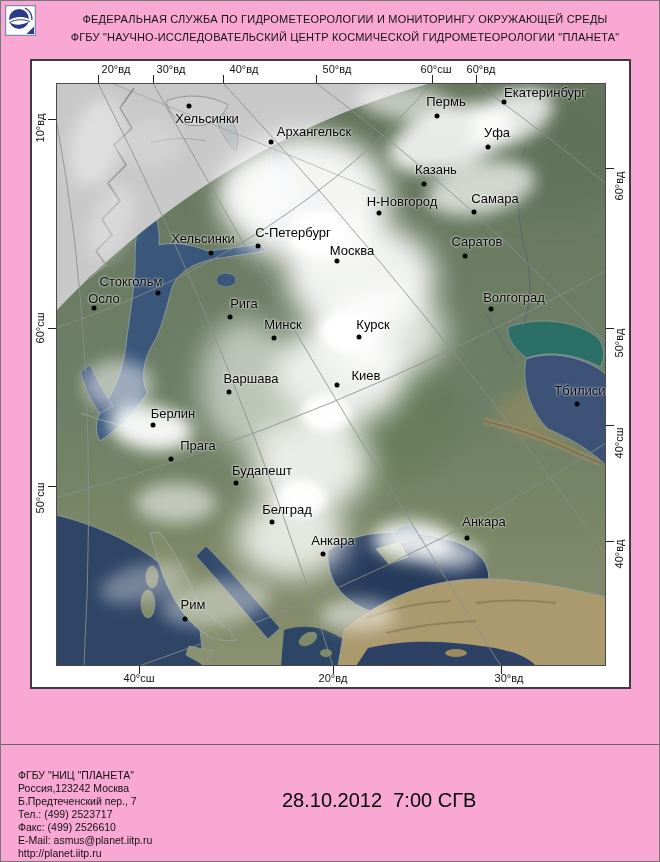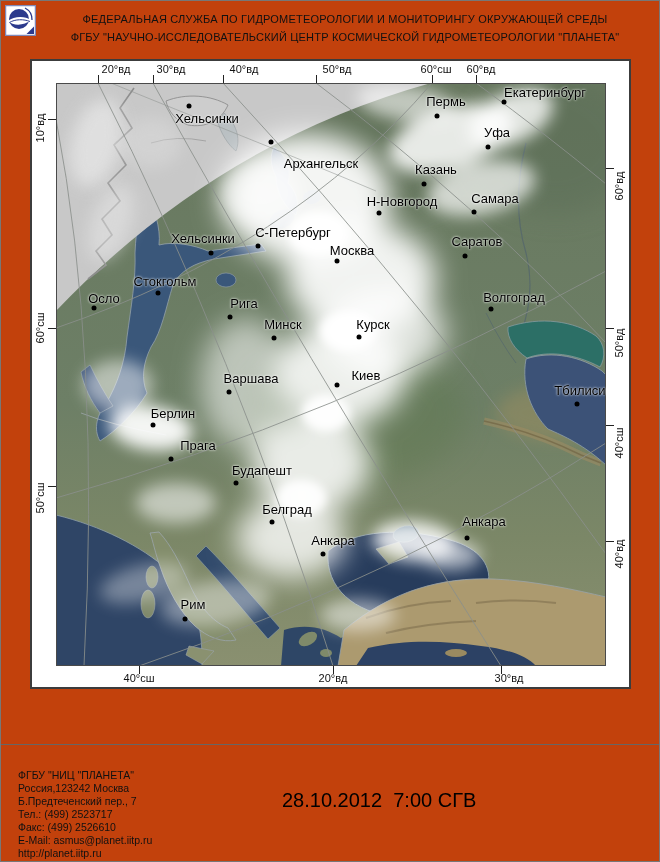--- a/index.html
+++ b/index.html
@@ -1,16 +1,16 @@
 <!DOCTYPE html>
 <html><head>
 <meta charset="utf-8">
 <style>
   html,body{margin:0;padding:0;background:#e8e8e8;}
-  .page{position:relative;width:660px;height:862px;background:#c2410c;border:1px solid #777;
+  .page{position:relative;width:660px;height:862px;background:#f9a8d4;border:1px solid #777;
         box-sizing:border-box;font-family:"Liberation Sans",sans-serif;overflow:hidden;}
   .logo{position:absolute;left:4px;top:4px;width:31px;height:31px;}
   .h1{position:absolute;top:12px;left:40px;right:10px;text-align:center;font-size:11px;color:#111;
       letter-spacing:.2px;white-space:nowrap;}
   .h2{position:absolute;top:30px;left:40px;right:10px;text-align:center;font-size:11px;color:#111;
       letter-spacing:.2px;white-space:nowrap;}
   .map-frame{position:absolute;left:29px;top:58px;width:601px;height:630px;
              border:2px solid #3c3c3c;box-sizing:border-box;background:#fff;}
   .sat{position:absolute;left:55px;top:82px;width:550px;height:583px;display:block;}
   .overlay{position:absolute;left:0;top:0;width:660px;height:862px;pointer-events:none;}
@@ -213,21 +213,21 @@
       <div class="axis-label rot" style="left: 618px; top: 442px;">40°сш</div>
       <div class="tick-h" style="left: 605px; top: 424px;"></div>
       <div class="axis-label rot" style="left: 618px; top: 553px;">40°вд</div>
       <div class="tick-h" style="left: 605px; top: 540px;"></div>
     </div>
 
   <div class="overlay" id="city-layer">
       <div class="city-dot" style="left: 188px; top: 105px;"></div>
       <div class="city-label" style="left: 206px; top: 117px;">Хельсинки</div>
       <div class="city-dot" style="left: 270px; top: 141px;"></div>
-      <div class="city-label" style="left: 320px; top: 130px; margin-top: 32px;">Архангельск</div>
+      <div class="city-label" style="left: 313px; top: 130px;">Архангельск</div>
       <div class="city-dot" style="left: 436px; top: 115px;"></div>
       <div class="city-label" style="left: 445px; top: 100px;">Пермь</div>
       <div class="city-dot" style="left: 503px; top: 101px;"></div>
       <div class="city-label" style="left: 544px; top: 91px;">Екатеринбург</div>
       <div class="city-dot" style="left: 487px; top: 146px;"></div>
       <div class="city-label" style="left: 496px; top: 131px;">Уфа</div>
       <div class="city-dot" style="left: 423px; top: 183px;"></div>
       <div class="city-label" style="left: 435px; top: 168px;">Казань</div>
       <div class="city-dot" style="left: 378px; top: 212px;"></div>
       <div class="city-label" style="left: 401px; top: 200px;">Н-Новгород</div>
@@ -235,21 +235,21 @@
       <div class="city-label" style="left: 494px; top: 197px;">Самара</div>
       <div class="city-dot" style="left: 464px; top: 255px;"></div>
       <div class="city-label" style="left: 476px; top: 240px;">Саратов</div>
       <div class="city-dot" style="left: 336px; top: 260px;"></div>
       <div class="city-label" style="left: 351px; top: 249px;">Москва</div>
       <div class="city-dot" style="left: 257px; top: 245px;"></div>
       <div class="city-label" style="left: 292px; top: 231px;">С-Петербург</div>
       <div class="city-dot" style="left: 210px; top: 252px;"></div>
       <div class="city-label" style="left: 202px; top: 237px;">Хельсинки</div>
       <div class="city-dot" style="left: 157px; top: 292px;"></div>
-      <div class="city-label" style="left: 130px; top: 280px; margin-left: 34px;">Стокгольм</div>
+      <div class="city-label" style="left: 130px; top: 280px;">Стокгольм</div>
       <div class="city-dot" style="left: 93px; top: 307px;"></div>
       <div class="city-label" style="left: 103px; top: 297px;">Осло</div>
       <div class="city-dot" style="left: 229px; top: 316px;"></div>
       <div class="city-label" style="left: 243px; top: 302px;">Рига</div>
       <div class="city-dot" style="left: 273px; top: 337px;"></div>
       <div class="city-label" style="left: 282px; top: 323px;">Минск</div>
       <div class="city-dot" style="left: 358px; top: 336px;"></div>
       <div class="city-label" style="left: 372px; top: 323px;">Курск</div>
       <div class="city-dot" style="left: 490px; top: 308px;"></div>
       <div class="city-label" style="left: 513px; top: 296px;">Волгоград</div>

